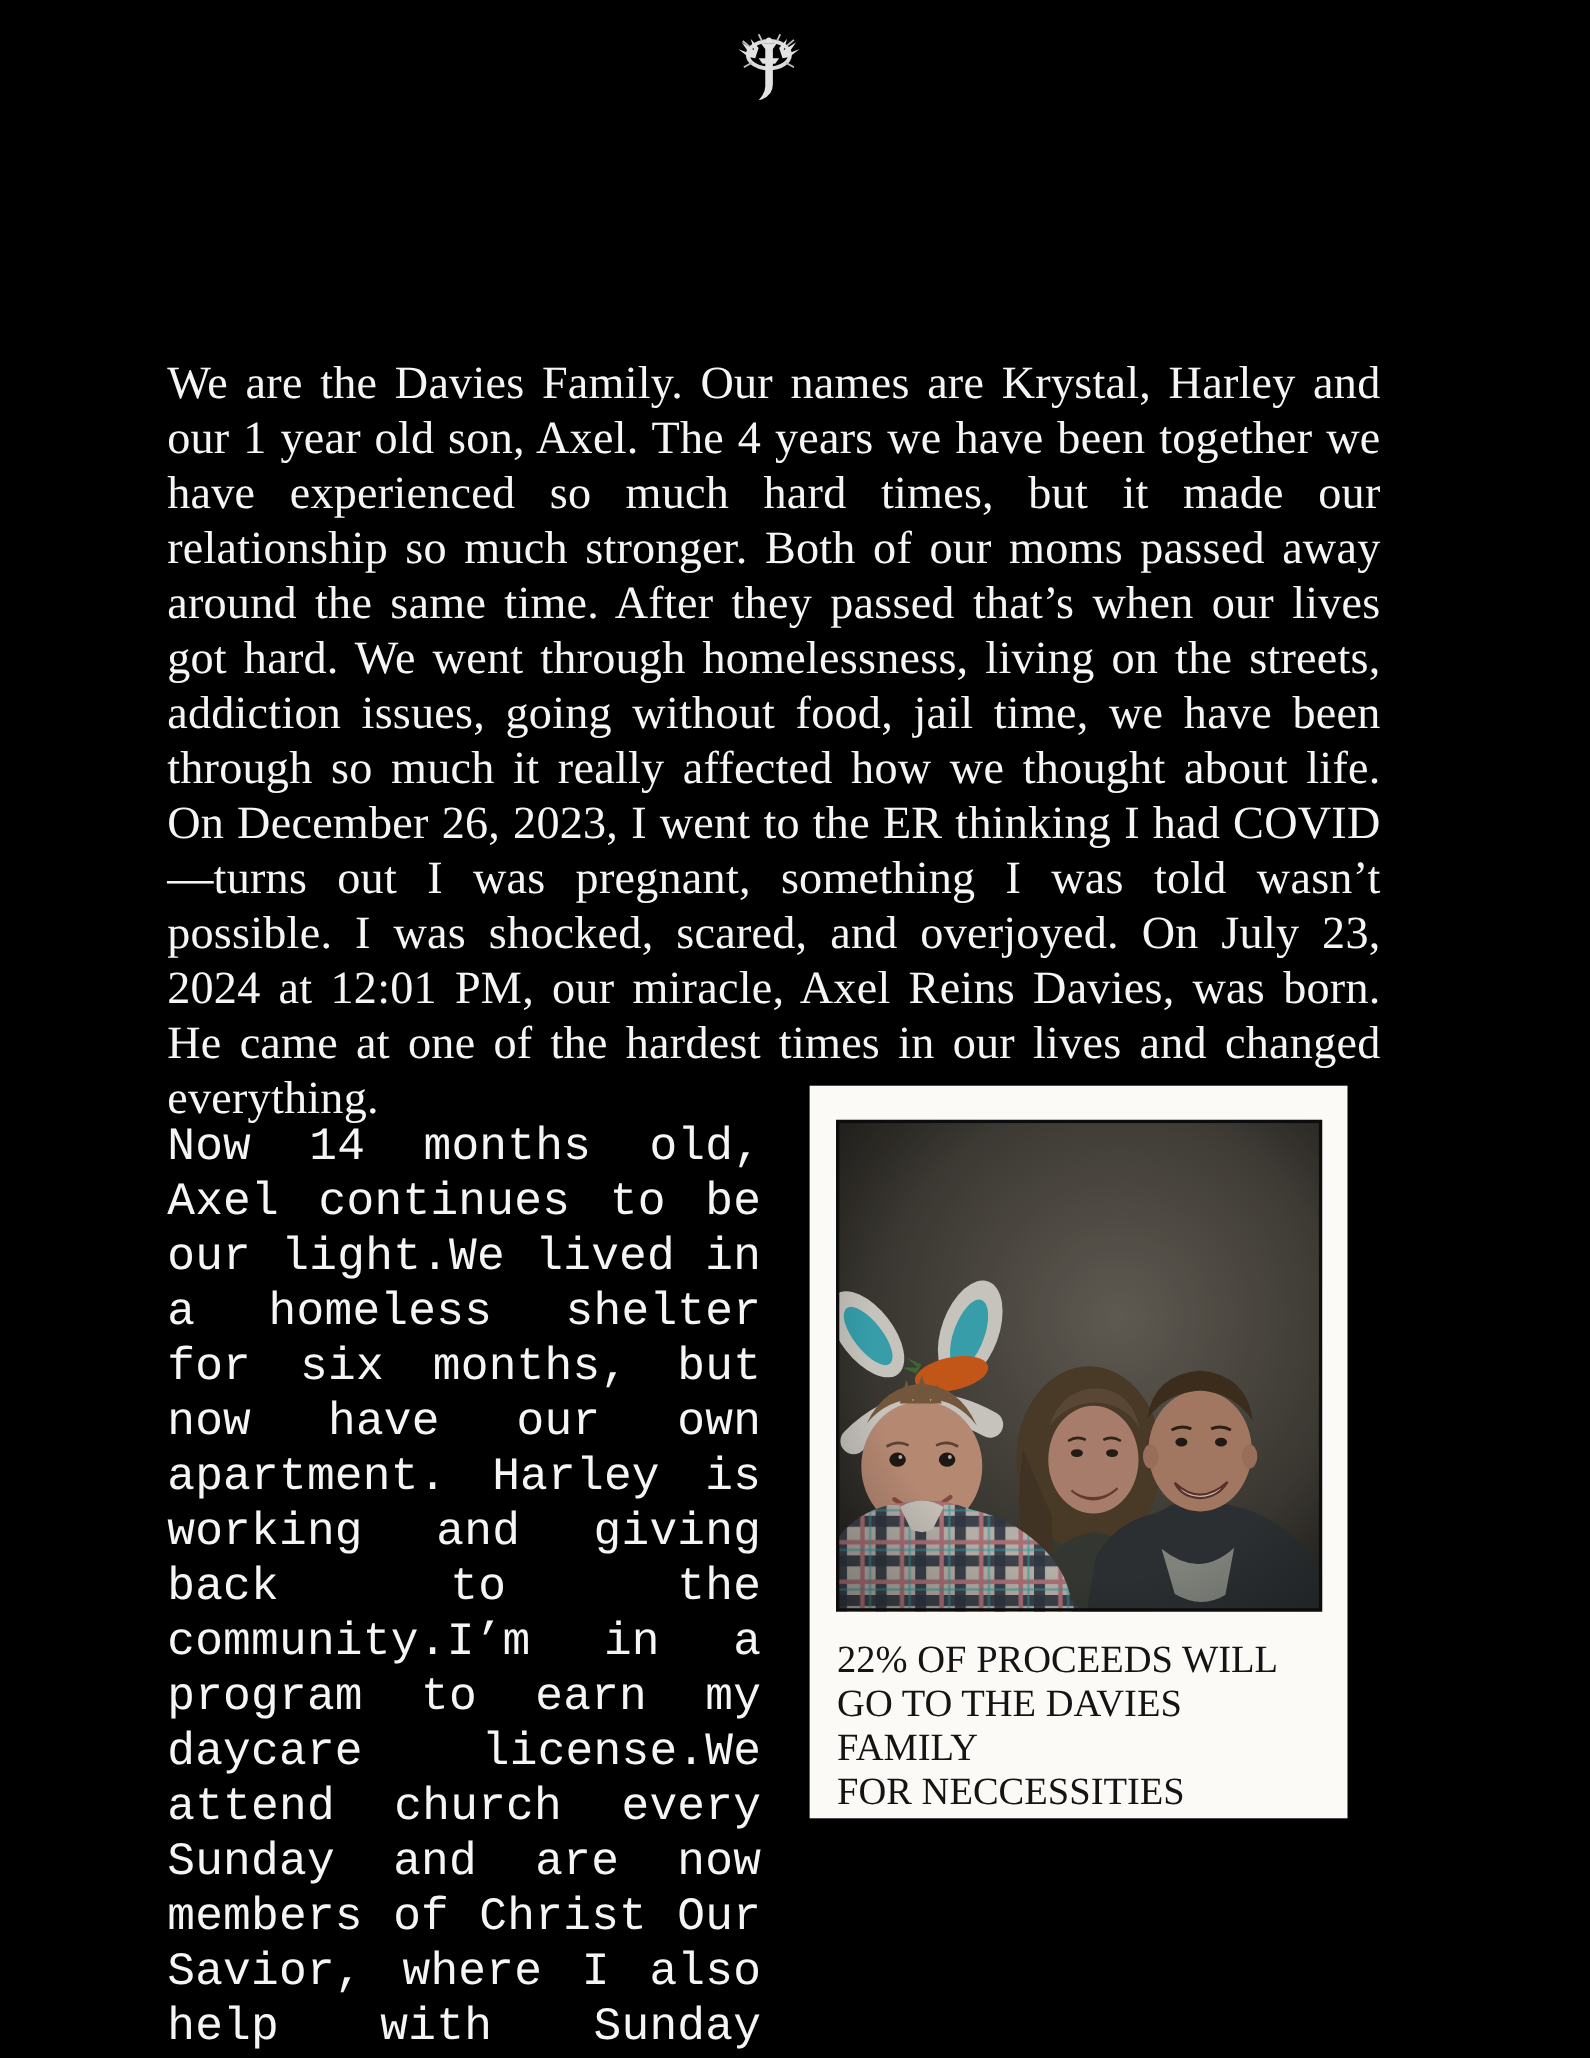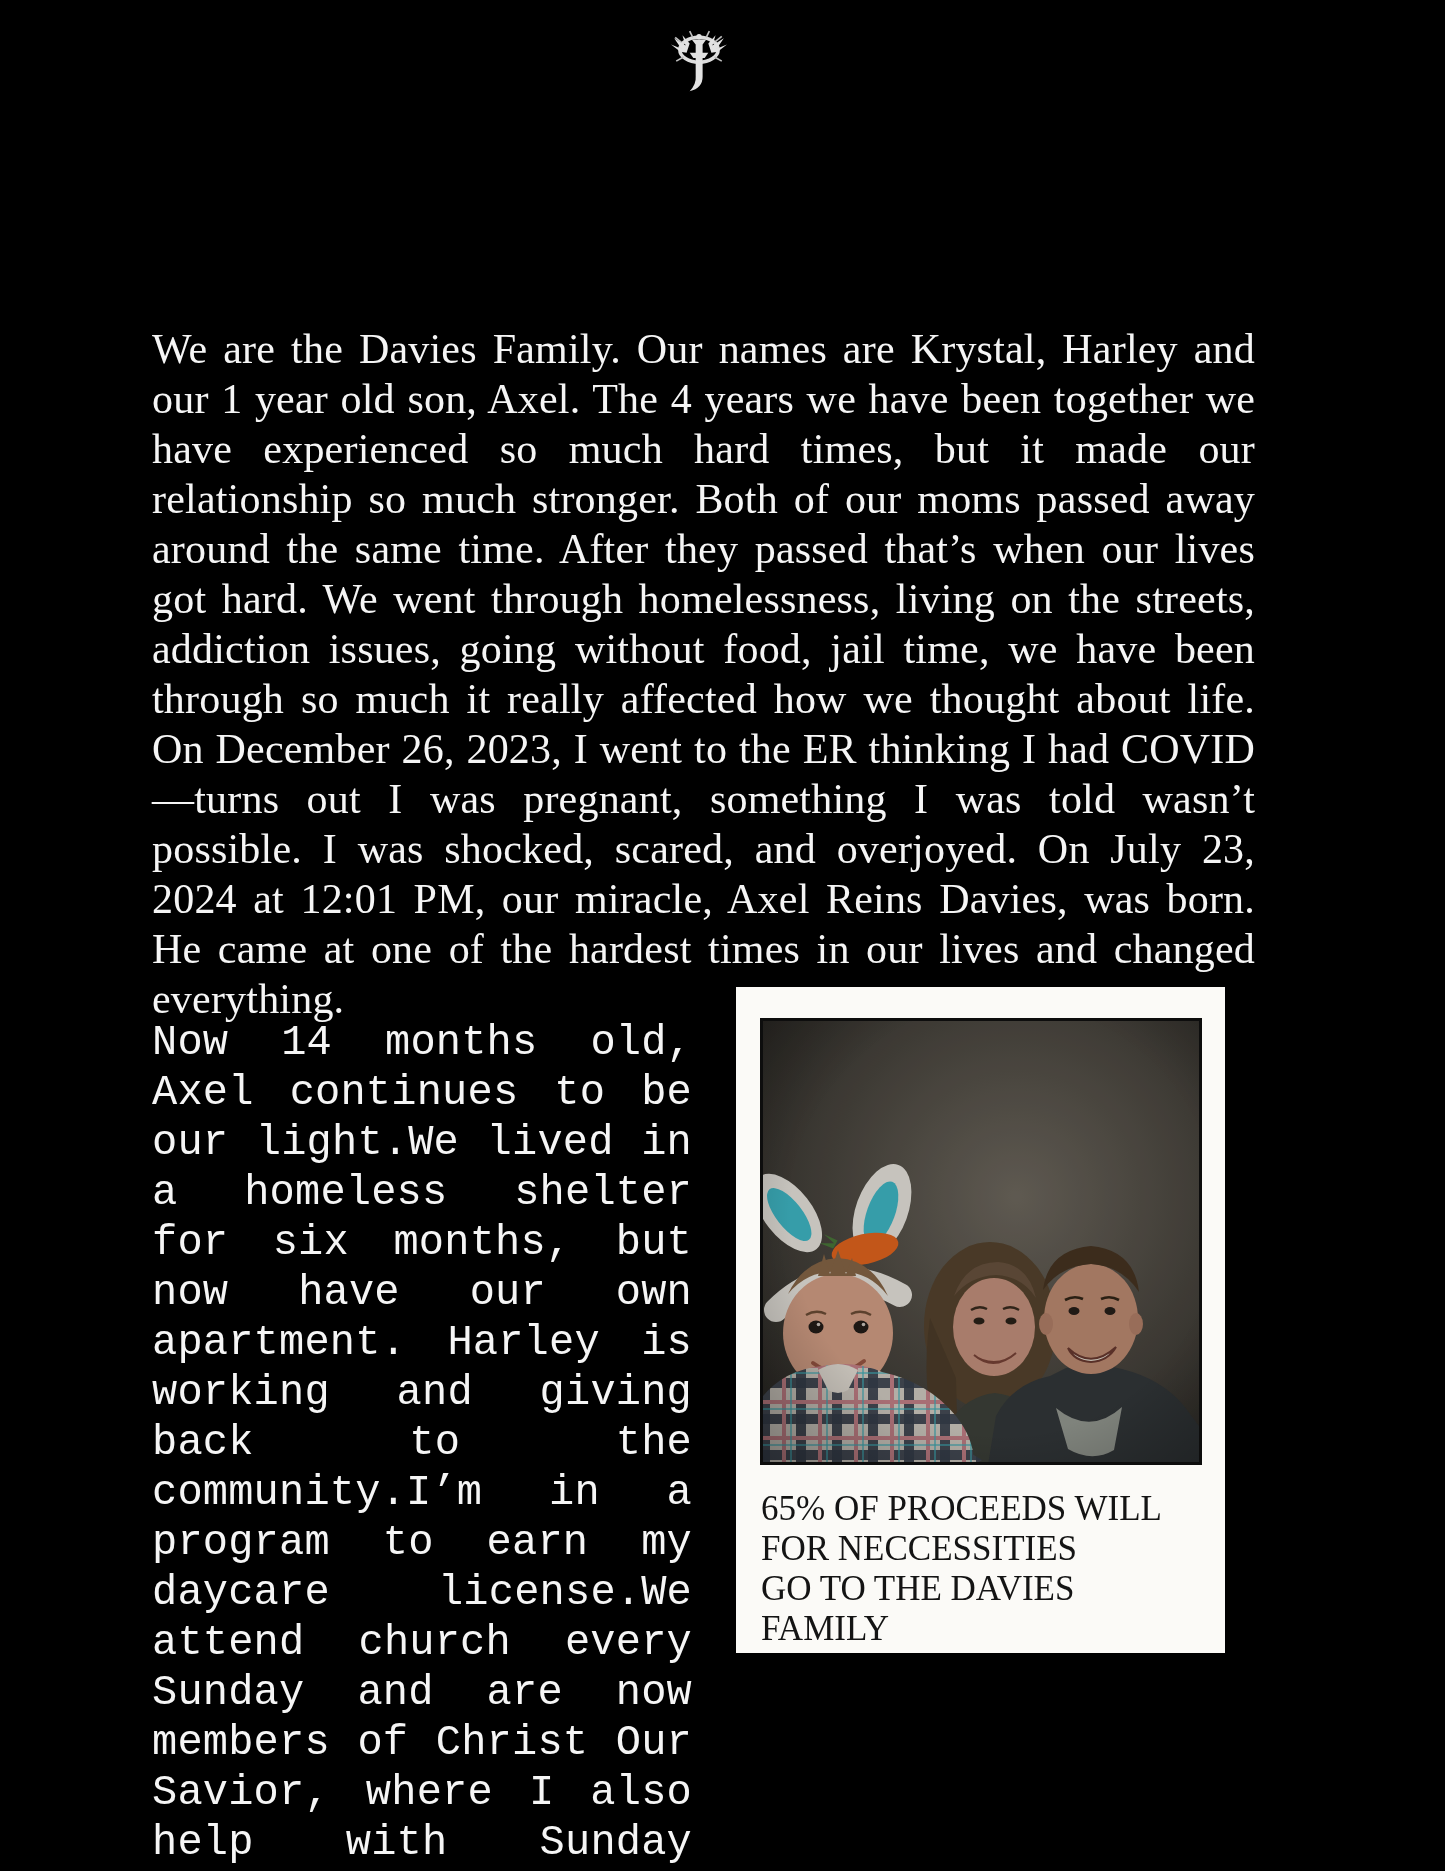--- a/index.html
+++ b/index.html
@@ -157,20 +157,20 @@
           <path d="M140,404 Q185,418 222,442 L214,447 L130,447 Z" fill="url(#plaid)" opacity="0.95"></path>
         </g>
 
         <rect width="442" height="447" fill="#000000" opacity="0.16"></rect>
         <rect width="442" height="447" fill="url(#vig)"></rect>
         <rect x="1.5" y="1.5" width="439" height="444" fill="none" stroke="#0d0d0d" stroke-width="3"></rect>
       </svg>
     </div>
 
     <div class="caption">
-      <div>65% OF PROCEEDS WILL</div>
+      <div>22% OF PROCEEDS WILL</div>
+      <div>GO TO THE DAVIES FAMILY</div>
       <div>FOR NECCESSITIES</div>
-      <div>GO TO THE DAVIES FAMILY</div>
     </div>
 
   </div>
 
 </div>
 
 </body></html>

